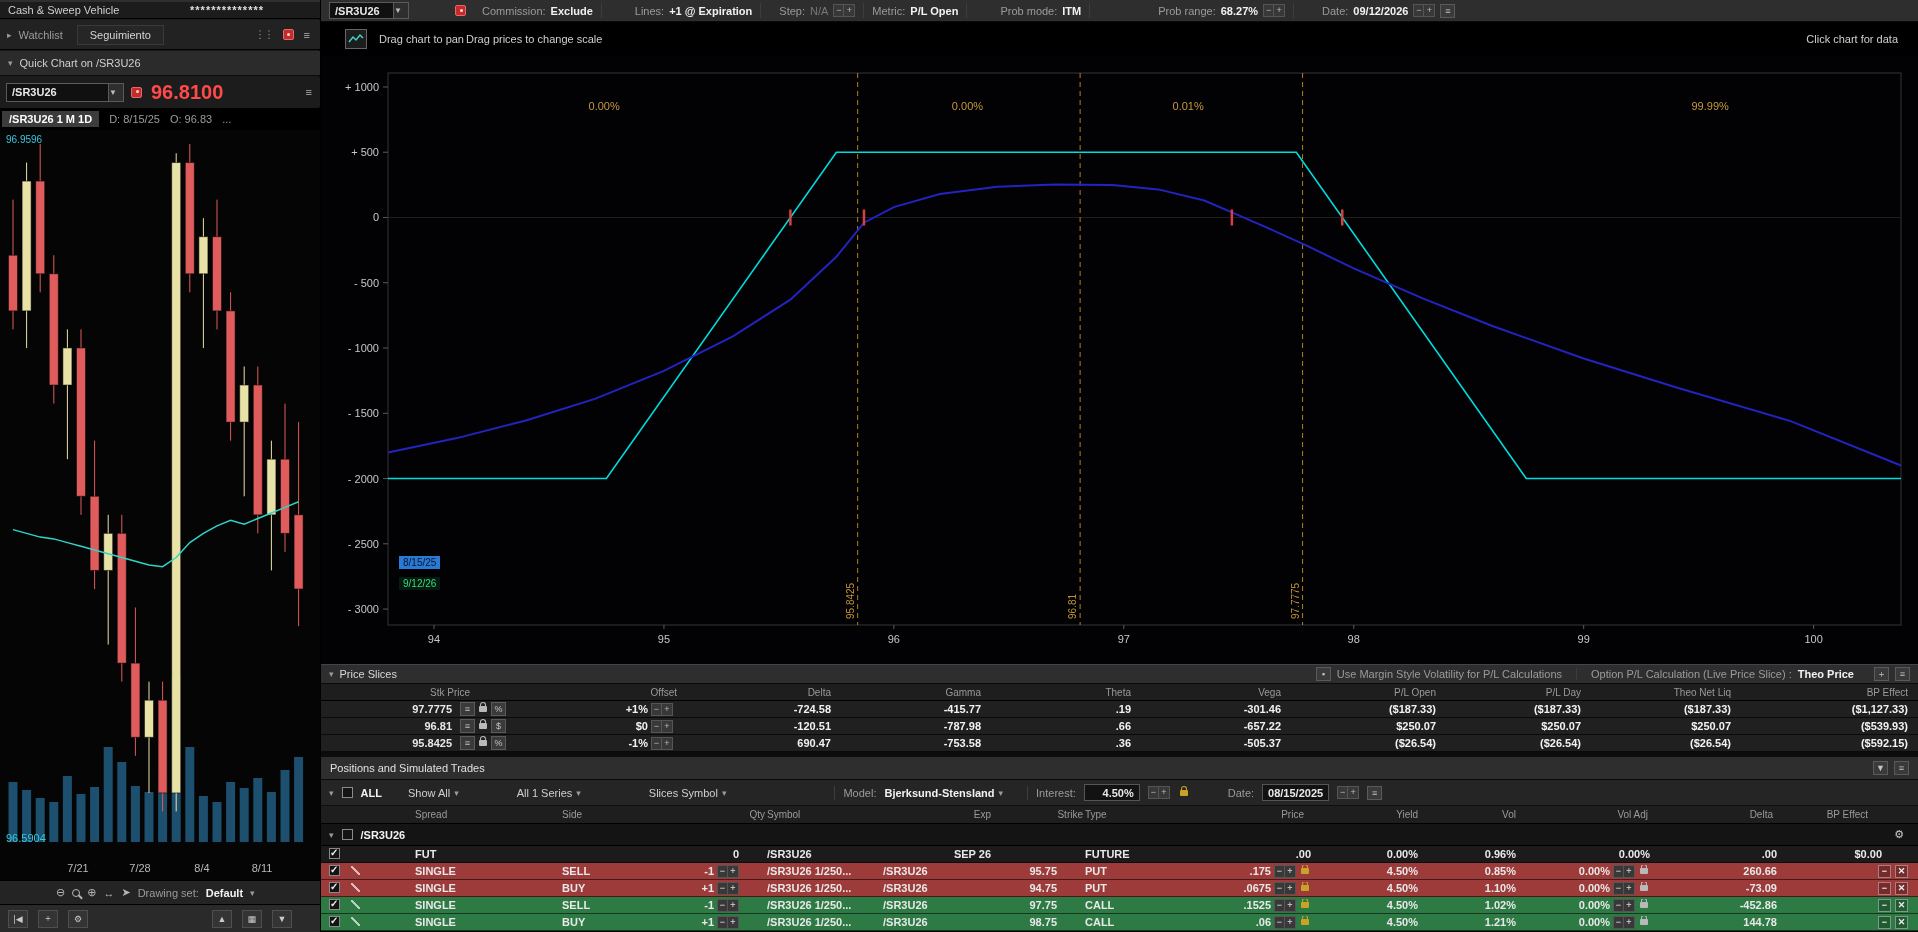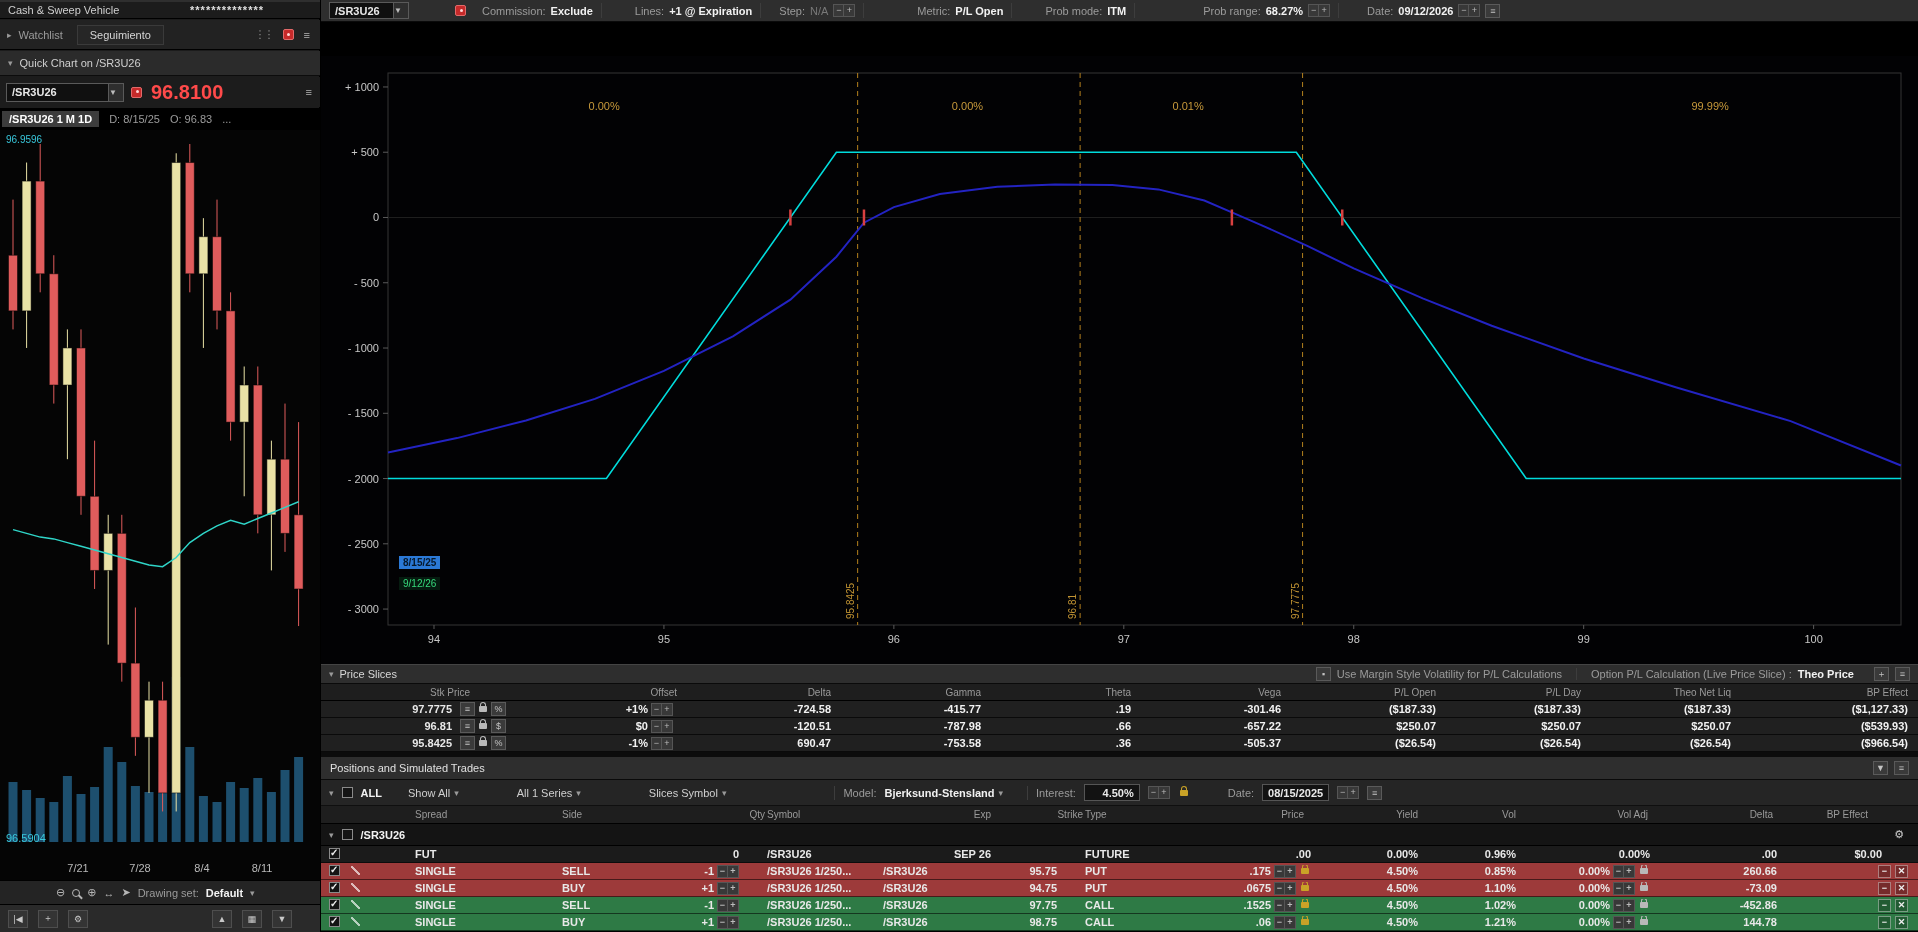--- a/index.html
+++ b/index.html
@@ -54,21 +54,21 @@
   .sb-bottom .bb{display:inline-flex;align-items:center;justify-content:center;width:20px;height:18px;background:#343434;border:1px solid #4e4e4e;color:#c9c9c9;font-size:9px}
 
   
   .content{position:absolute;left:321px;top:0;width:1597px;height:932px;background:#000}
   .toolbar{position:absolute;left:0;top:0;width:1597px;height:22px;background:#2e2e2e;border-bottom:1px solid #0a0a0a;display:flex;align-items:center}
   .tgrp{display:flex;align-items:center;gap:5px;height:100%;padding:0 8px}
   .toolbar .symbox{width:80px;height:17px;margin-left:8px}
   .hintbar{position:absolute;left:0;top:22px;width:1597px;height:34px;background:#000;display:flex;align-items:center;color:#cfcfcf}
   .chartpic{width:22px;height:20px;background:#1d1d1d;border:1px solid #666;margin-left:24px;display:flex;align-items:center;justify-content:center}
   .riskchart{position:absolute;left:0;top:56px;width:1597px;height:608px;background:#020204}
-  .dtag-blue{position:absolute;left:78px;top:500px;background:#2b79d6;color:#06182b;font-size:10px;font-weight:bold;padding:1px 4px}
+  .dtag-blue{position:absolute;left:78px;top:500px;background:#2b79d6;color:#06182b;font-size:10px;font-weight:normal;padding:1px 4px}
   .dtag-green{position:absolute;left:78px;top:521px;background:rgba(8,42,22,.65);color:#36d97b;font-size:10px;font-weight:normal;padding:1px 4px}
 
   .slicesbar{position:absolute;left:0;top:664px;width:1597px;height:20px;background:#2e2e2e;border-top:1px solid #444;border-bottom:1px solid #0a0a0a;display:flex;align-items:center;gap:6px;padding:0 8px}
   .shead{position:absolute;left:0;top:684px;width:1597px;height:17px;display:grid;grid-template-columns:225px 145px 150px 150px 150px 150px 155px 145px 150px 177px;background:#1e1e1e;color:#9a9a9a;font-size:10px;align-items:center;border-bottom:1px solid #000}
   .shead span{text-align:right;padding-right:10px}
   .shead .h1{padding-right:76px}.shead .h2{padding-right:14px}
   .srow{position:absolute;left:0;width:1597px;height:17px;display:grid;grid-template-columns:135px 90px 145px 150px 150px 150px 150px 155px 145px 150px 177px;background:#202020;align-items:center;border-bottom:1px solid #0a0a0a}
   .srow .num{text-align:right;padding-right:10px;font-weight:bold;color:#f2f2f2}
   .srow .stk{text-align:right;padding-right:4px;font-weight:bold}
   .srow .ics{display:flex;align-items:center;gap:2px;padding-left:4px}
@@ -270,21 +270,21 @@
       <span class="sep"></span>
       <div class="tgrp" style="margin-left:10px">
         <span class="lbl">Step:</span>
         <span class="dim">N/A</span>
         <span class="stp">
             <i>−</i>
             <i>+</i>
           </span>
       </div>
       <span class="sep"></span>
-      <div class="tgrp" style="margin-left:45px">
+      <div class="tgrp" style="">
         <span class="lbl">Metric:</span>
         <span class="val">P/L Open</span>
       </div>
       <span class="sep"></span>
       <div class="tgrp" style="margin-left:25px">
         <span class="lbl">Prob mode:</span>
         <span class="val">ITM</span>
       </div>
       <span class="sep"></span>
       <div class="tgrp" style="margin-left:60px">
@@ -300,20 +300,30 @@
         <span class="lbl">Date:</span>
         <span class="val">09/12/2026</span>
         <span class="stp">
             <i>−</i>
             <i>+</i>
           </span>
         <span class="btn">≡</span>
       </div>
     </div>
 
+    <div class="hintbar">
+      <span class="chartpic">
+        <svg width="16" height="12" viewBox="0 0 16 12">
+            <polyline points="1,9 5,4 8,7 12,2 15,5" fill="none" stroke="#3fd5c8" stroke-width="1.5"></polyline>
+          </svg>
+      </span>
+      <span style="margin-left:12px">Drag chart to pan</span>
+      <span style="margin-left:2px">Drag prices to change scale</span>
+      <span style="margin-left:auto;margin-right:20px">Click chart for data</span>
+    </div>
 
     <div class="riskchart">
       <svg id="risk-svg" width="1597" height="608" viewBox="0 0 1597 608">
           <rect x="67" y="17" width="1513" height="552" fill="none" stroke="#353535"></rect>
           <line x1="67" y1="161.49373374320172" x2="1580" y2="161.49373374320172" stroke="#1f1f1f"></line>
           <line x1="62" y1="30.966422322061952" x2="67" y2="30.966422322061952" stroke="#5a5a5a"></line>
           <text x="58" y="34.96642232206195" text-anchor="end" fill="#c7c7c7" font-size="11">+ 1000</text>
           <line x1="62" y1="96.23007803263182" x2="67" y2="96.23007803263182" stroke="#5a5a5a"></line>
           <text x="58" y="100.23007803263182" text-anchor="end" fill="#c7c7c7" font-size="11">+ 500</text>
           <line x1="62" y1="161.49373374320172" x2="67" y2="161.49373374320172" stroke="#5a5a5a"></line>
@@ -452,21 +462,21 @@
             <i>+</i>
           </span>
         </span>
       <span class="num">690.47</span>
       <span class="num">-753.58</span>
       <span class="num">.36</span>
       <span class="num">-505.37</span>
       <span class="num">($26.54)</span>
       <span class="num">($26.54)</span>
       <span class="num">($26.54)</span>
-      <span class="num">($966.54)</span>
+      <span class="num">($592.15)</span>
     </div>
 
     <div class="gapstrip"></div>
 
     <div class="posbar">
       <span>Positions and Simulated Trades</span>
       <span class="btn" style="margin-left:auto">▼</span>
       <span class="btn" style="margin-left:6px">≡</span>
     </div>
 

